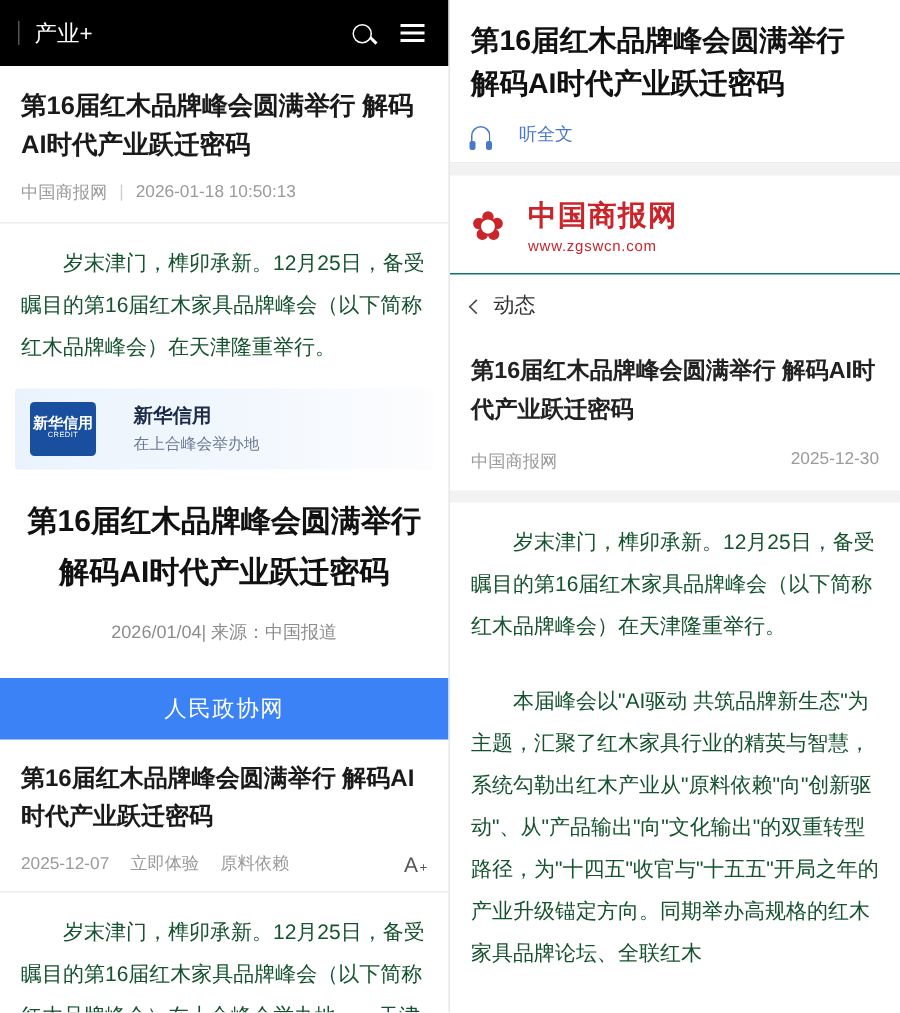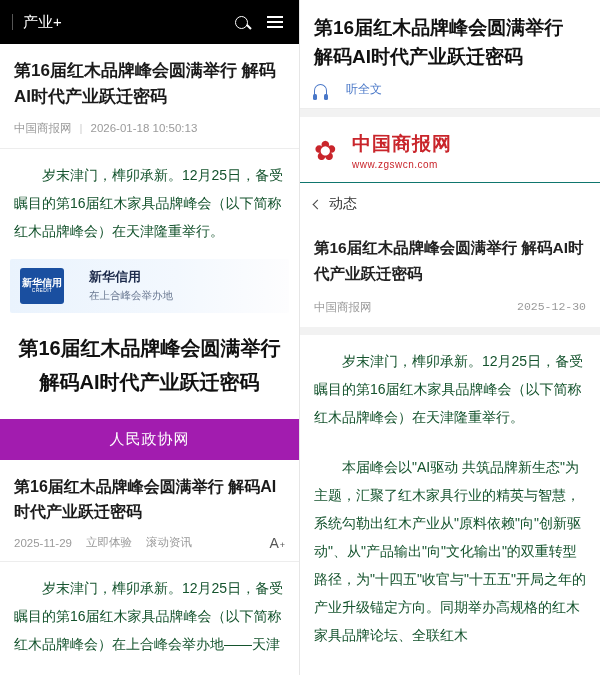--- a/index.html
+++ b/index.html
@@ -154,21 +154,21 @@
   }
   .big-meta {
     text-align: center;
     font-size: 12px;
     color: #8c8c8c;
     padding-bottom: 16px;
   }
 
   
   .red-bar {
-    background: #a21caf;
+    background: #3b82f6;
     color: #ffffff;
     text-align: center;
     font-size: 15px;
     letter-spacing: 1px;
     padding: 11px 0;
     margin-top: 6px;
   }
 
   .art-title-2 {
     font-size: 16px;
@@ -304,21 +304,21 @@
     color: #222;
     line-height: 1.7;
     padding: 10px 14px 12px 14px;
   }
   .swcn-meta {
     display: flex;
     padding: 0 14px 12px 14px;
     font-size: 11.5px;
     color: #9a9a9a;
   }
-  .swcn-meta .right { margin-left: auto; font-family: Liberation Mono, monospace; }
+  .swcn-meta .right { margin-left: auto; }
   .gray-gap { height: 8px; background: #f2f2f2; }
 </style>
 </head>
 <body>
 
 <div class="page">
 
   <div class="col col-left">
 
     <div class="cctv-header">
@@ -352,28 +352,29 @@
         <span class="ad-logo-en">CREDIT</span>
       </div>
       <div class="ad-texts">
         <span class="ad-t1">新华信用</span>
         <span class="ad-t2">在上合峰会举办地</span>
       </div>
       <div class="ad-spacer"></div>
     </div>
 
     <div class="big-head">第16届红木品牌峰会圆满举行 解码AI时代产业跃迁密码</div>
+    <div class="big-meta">2026/01/04| 来源：中国报道</div>
 
     <div class="red-bar">人民政协网</div>
 
     <div class="art-title-2">第16届红木品牌峰会圆满举行 解码AI时代产业跃迁密码</div>
     <div class="meta-row-2">
-      <span>2025-11-29</span>
+      <span>2025-12-07</span>
       <span>立即体验</span>
-      <span>滚动资讯</span>
+      <span>原料依赖</span>
       <span class="meta-spacer"></span>
       <span class="font-size-btn">
         <span>A</span>
           <sup>+</sup>
       </span>
     </div>
     <div class="divider-line"></div>
     <div class="body-text">岁末津门，榫卯承新。12月25日，备受瞩目的第16届红木家具品牌峰会（以下简称红木品牌峰会）在上合峰会举办地——天津</div>
   </div>
 

